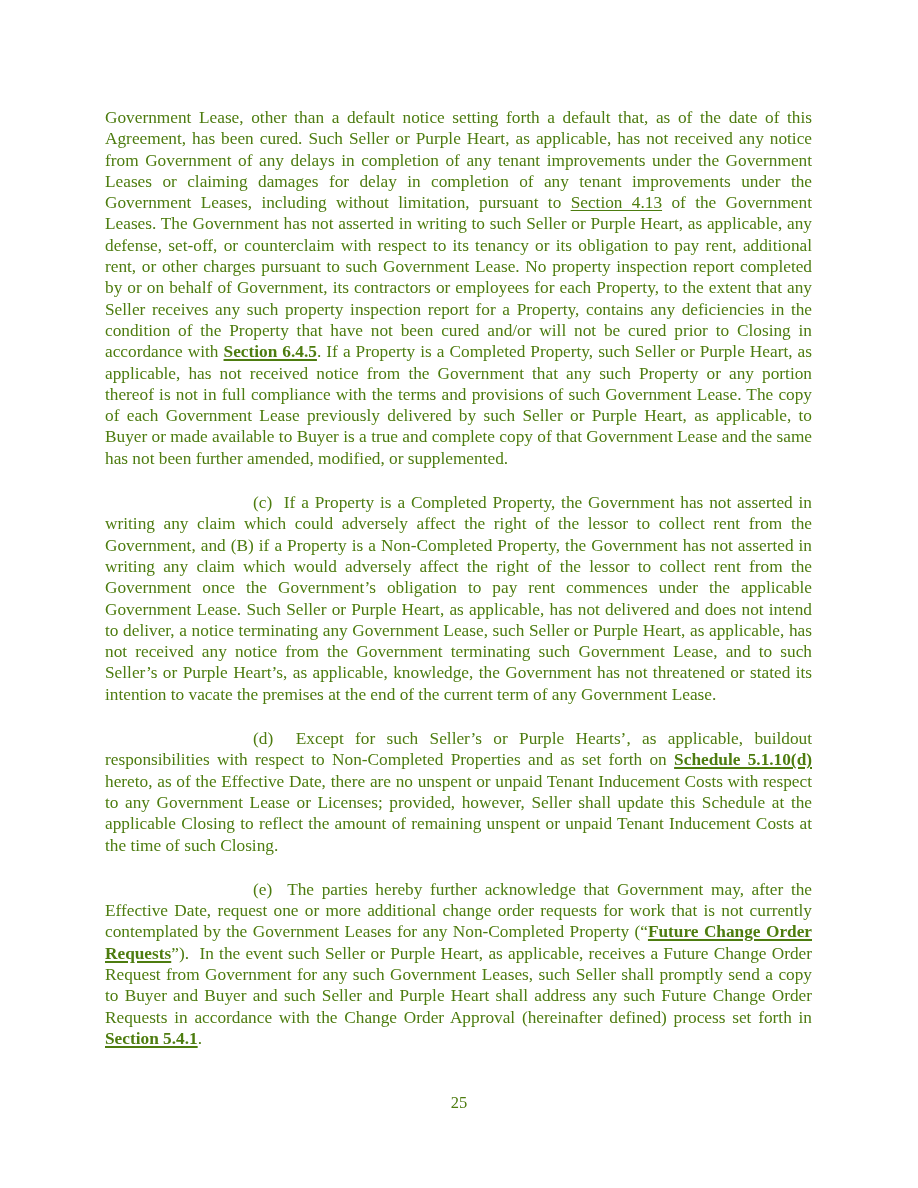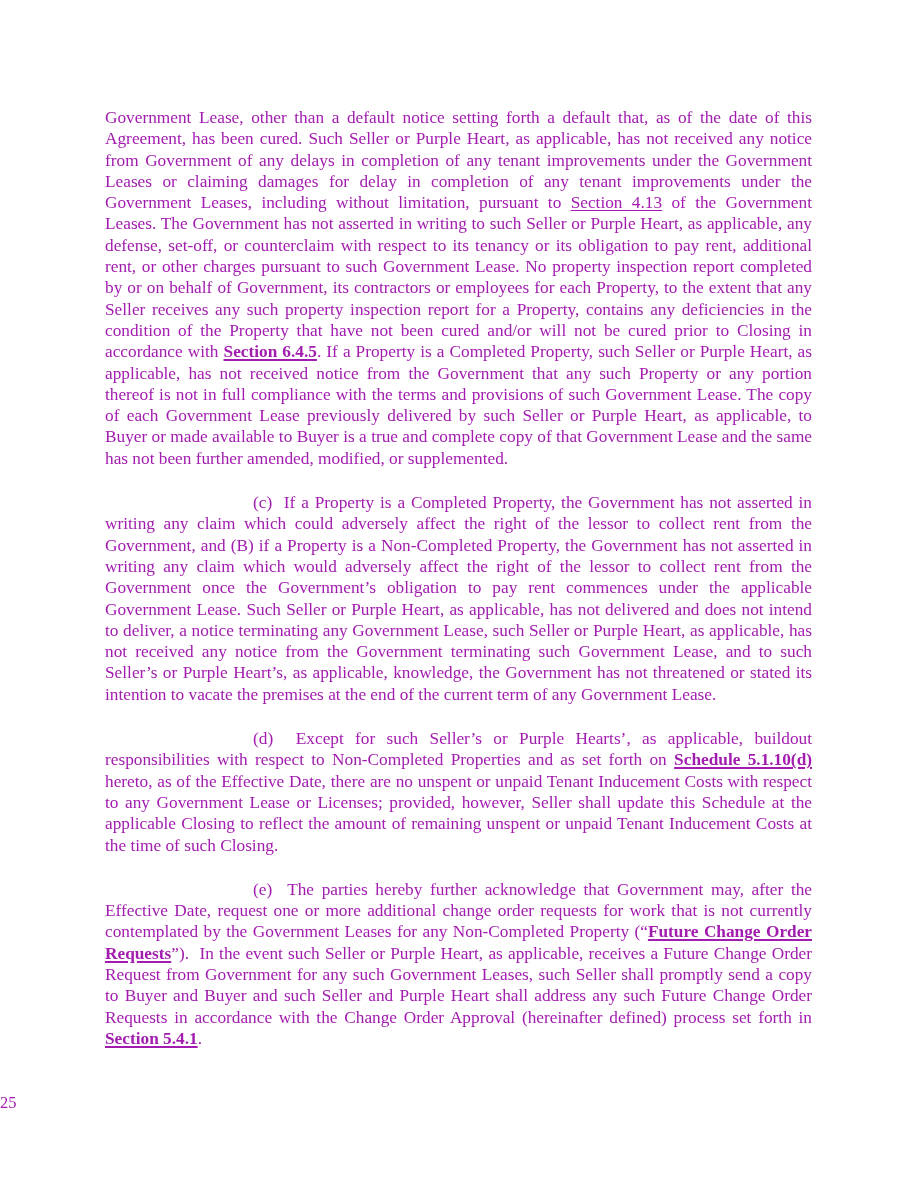--- a/index.html
+++ b/index.html
@@ -7,21 +7,21 @@
     padding: 0;
     background: #ffffff;
   }
   .page {
     position: relative;
     width: 918px;
     height: 1188px;
     background: #ffffff;
     overflow: hidden;
     font-family: "Liberation Serif", "DejaVu Serif", serif;
-    color: #a21caf;
+    color: #4d7c0f;
   }
   .text-block {
     position: absolute;
     left: 105px;
     top: 107px;
     width: 707px;
     font-size: 17.3px;
     line-height: 21.3px;
   }
   .text-block p {
@@ -36,20 +36,21 @@
     text-indent: 148px;
   }
   .b { font-weight: bold; }
   .u { text-decoration: underline; text-underline-offset: 2px; }
   .b.u { text-decoration-thickness: 1.8px; }
   .page-number {
     position: absolute;
     top: 1093px;
     left: 0;
     width: 100%;
+    text-align: center;
     font-size: 16.5px;
     line-height: 20px;
   }
 </style>
 </head>
 <body>
 
 <div class="page">
   <div class="text-block">
       <p>Government Lease, other than a default notice setting forth a default that, as of the date of this Agreement, has been cured. Such Seller or Purple Heart, as applicable, has not received any notice from Government of any delays in completion of any tenant improvements under the Government Leases or claiming damages for delay in completion of any tenant improvements under the Government Leases, including without limitation, pursuant to <span class="u">Section 4.13</span> of the Government Leases. The Government has not asserted in writing to such Seller or Purple Heart, as applicable, any defense, set-off, or counterclaim with respect to its tenancy or its obligation to pay rent, additional rent, or other charges pursuant to such Government Lease. No property inspection report completed by or on behalf of Government, its contractors or employees for each Property, to the extent that any Seller receives any such property inspection report for a Property, contains any deficiencies in the condition of the Property that have not been cured and/or will not be cured prior to Closing in accordance with <span class="b u">Section 6.4.5</span>. If a Property is a Completed Property, such Seller or Purple Heart, as applicable, has not received notice from the Government that any such Property or any portion thereof is not in full compliance with the terms and provisions of such Government Lease. The copy of each Government Lease previously delivered by such Seller or Purple Heart, as applicable, to Buyer or made available to Buyer is a true and complete copy of that Government Lease and the same has not been further amended, modified, or supplemented.</p>

